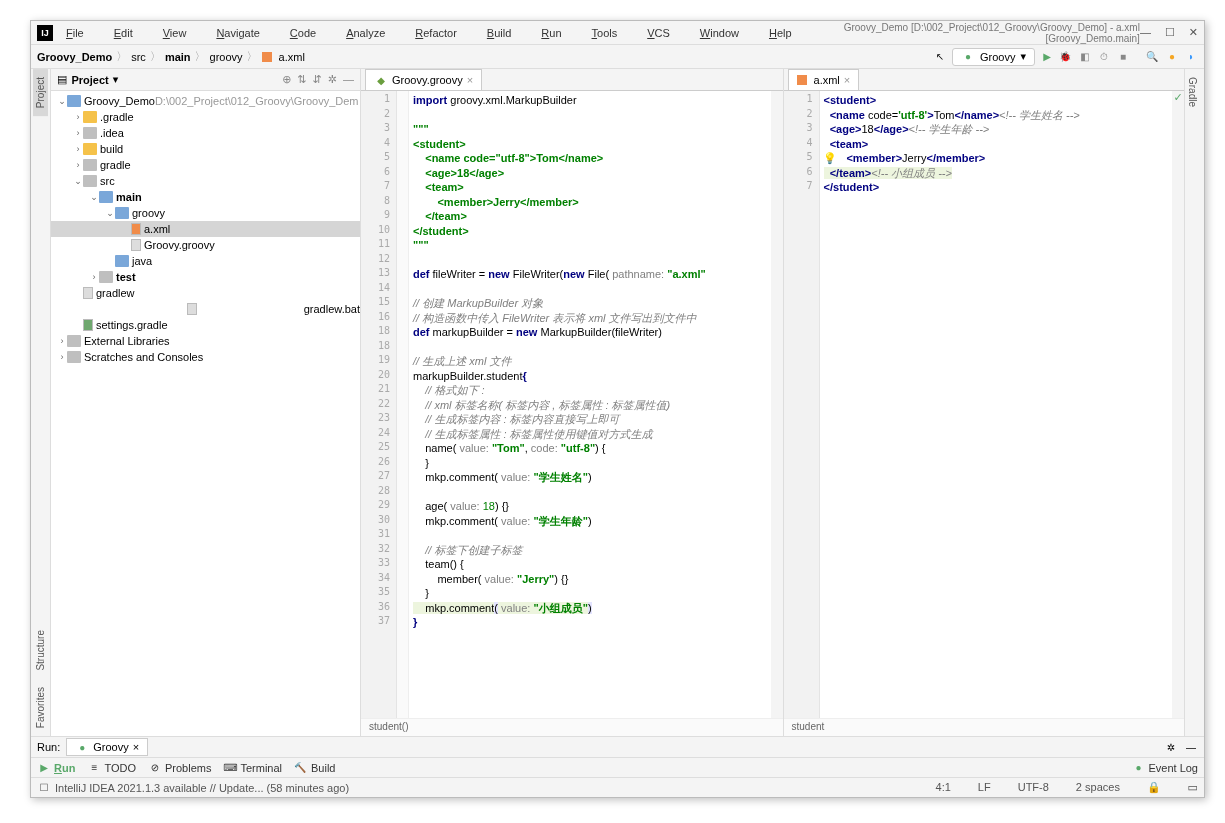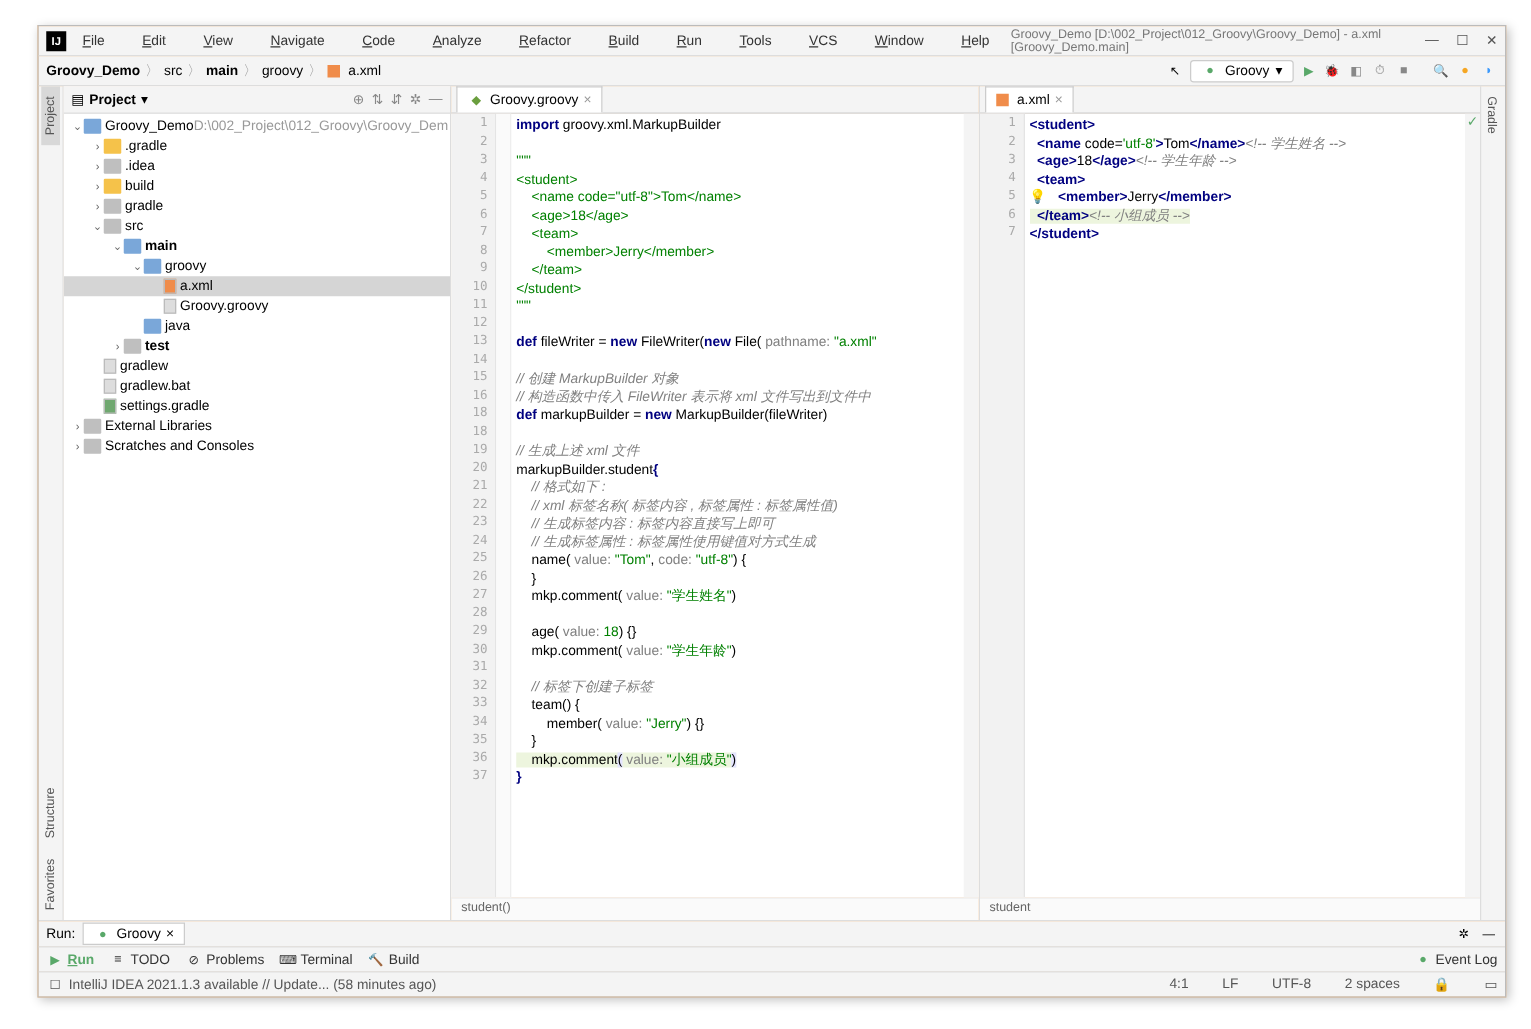--- a/index.html
+++ b/index.html
@@ -3,21 +3,21 @@
 <meta charset="utf-8">
 <style>
 * { margin: 0; padding: 0; box-sizing: border-box; font-family: "Segoe UI", Arial, sans-serif; font-size: 11px; }
 body { background: #fff; width: 1225px; height: 823px; position: relative; overflow: hidden; }
 .shell { position: absolute; inset: 20px 20px 25px 30px; background: #fdba74; border: 1px solid #bbb; box-shadow: 2px 2px 8px rgba(0,0,0,.25); display: flex; flex-direction: column; }
 .titlebar { height: 24px; background: #f4f4f4; display: flex; align-items: center; padding: 0 6px; border-bottom: 1px solid #ddd; }
 .logo { width: 16px; height: 16px; background: #000; display: flex; align-items: center; justify-content: center; color: #fff; font-size: 9px; font-weight: bold; }
 .menus { display: flex; gap: 20px; margin-left: 8px; }
 .menus span { padding: 2px 5px; color: #333; }
 .menus u { text-decoration: underline; }
-.wtitle { flex: 1; font-size: 10px; color: #777; margin-left: 12px; }
+.wtitle { flex: 1; font-size: 10px; color: #777; margin-left: 12px; text-align: right; }
 .winbtns { display: flex; gap: 14px; color: #555; }
 .navbar { height: 24px; background: #f4f4f4; display: flex; align-items: center; padding: 0 6px; border-bottom: 1px solid #ddd; }
 .crumb { display: flex; gap: 4px; align-items: center; }
 .crumb b { font-weight: bold; }
 .crumb .sep { color: #999; }
 .nav-right { margin-left: auto; display: flex; align-items: center; gap: 5px; }
 .run-cfg { border: 1px solid #ccc; background: #fff; padding: 1px 8px; border-radius: 3px; display: flex; align-items: center; gap: 5px; }
 .ico { display: inline-flex; width: 14px; height: 14px; align-items: center; justify-content: center; font-size: 10px; }
 .body { flex: 1; display: flex; min-height: 0; }
 .leftstrip { width: 20px; background: #f4f4f4; border-right: 1px solid #ddd; display: flex; flex-direction: column; align-items: center; }
@@ -45,21 +45,21 @@
 .ed:last-child { border-right: none; }
 .tabs { height: 22px; display: flex; align-items: flex-end; background: #f4f4f4; border-bottom: 1px solid #ccc; padding-left: 4px; }
 .tab { height: 21px; background: #fff; border: 1px solid #ccc; border-bottom: none; padding: 2px 8px; display: flex; align-items: center; gap: 4px; font-size: 10px; }
 .tab .x { color: #999; }
 .code-wrap { flex: 1; display: flex; min-height: 0; background: #fff; }
 .gutter { width: 36px; background: #f2f2f2; border-right: 1px solid #e4e4e4; padding-top: 2px; }
 .gutter div { height: 14.5px; text-align: right; padding-right: 6px; color: #aaa; font-size: 10px; font-family: Consolas, monospace; }
 .fold { width: 12px; background: #fafafa; border-right: 1px solid #eee; }
 .code { flex: 1; padding: 2px 4px; font-family: Consolas, monospace; font-size: 11px; line-height: 14.5px; white-space: pre; overflow: hidden; }
 .kw { color: #000080; font-weight: bold; }
-.str { color: #008000; font-weight: normal; }
+.str { color: #008000; font-weight: bold; }
 .str2 { color: #008000; }
 .cm { color: #808080; font-style: italic; }
 .tag { color: #000080; font-weight: bold; }
 .txt { color: #000; }
 .par { color: #808080; }
 .hl { background: #edf5de; }
 .hl2 { background: #e4e4ff; }
 .crumb2 { height: 18px; border-top: 1px solid #eee; padding: 2px 8px; font-size: 10px; color: #666; background: #fafafa; }
 .sb { width: 12px; background: #f4f4f4; }
 .bottom-bars { border-top: 1px solid #ddd; }
@@ -216,21 +216,21 @@
           <div class="tree-row" style="padding-left: 38px;">
             <span class="tw">›</span>
             <span class="fi folder gray"></span>
             <b>test</b>
           </div>
           <div class="tree-row" style="padding-left: 22px;">
             <span class="tw"></span>
             <span class="fi file"></span>
             <span>gradlew</span>
           </div>
-          <div class="tree-row" style="padding-left: 22px;">
+          <div class="tree-row" style="padding-left: 22px; justify-content: space-between;">
             <span class="tw"></span>
             <span class="fi file"></span>
             <span>gradlew.bat</span>
           </div>
           <div class="tree-row" style="padding-left: 22px;">
             <span class="tw"></span>
             <span class="fi file grad"></span>
             <span>settings.gradle</span>
           </div>
           <div class="tree-row" style="padding-left: 6px;">

